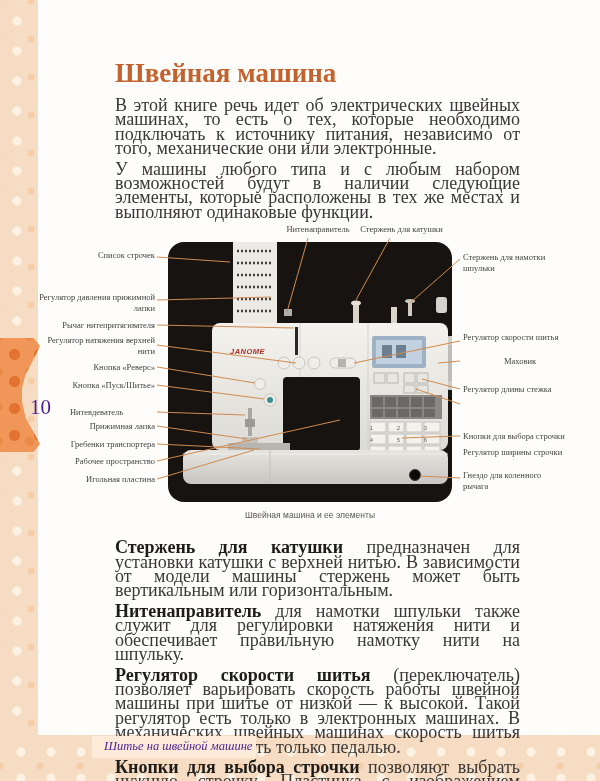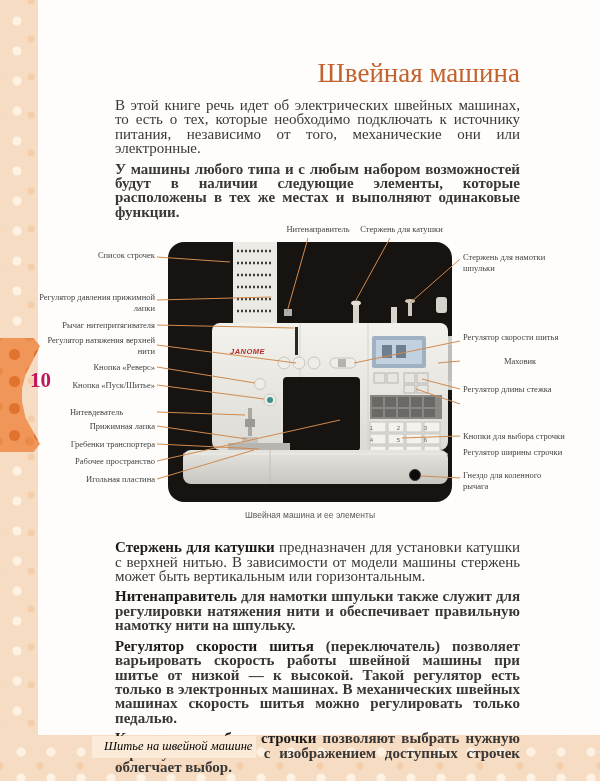--- a/index.html
+++ b/index.html
@@ -24,41 +24,41 @@
     background:#fefdfb;border-bottom-left-radius:20px;
     padding:0 80px 0 77px;box-sizing:border-box;}
   .page-tab{position:absolute;left:0;top:338px;width:40px;height:114px;z-index:3;
     background-color:#f09659;
     background-image:
       radial-gradient(circle,#e2722f 0 5px,transparent 6px),
       radial-gradient(circle,#ea8a49 0 4px,transparent 5px);
     background-size:25px 27px,31px 35px;
     background-position:2px 3px,14px 16px;
     clip-path:polygon(0 0,84% 0,100% 7%,86% 17%,64% 32%,55% 44%,55% 56%,64% 70%,86% 84%,100% 93%,84% 100%,0 100%);}
-  .page-number{position:absolute;left:30px;top:368px;z-index:4;
-    font-size:21px;font-weight:700;color:#be185d;}
-  h1{margin:58px 0 0 0;font-size:27px;line-height:30px;font-weight:normal;color:#c4622e;text-align:right;}
+  .page-number{position:absolute;left:30px;top:395px;z-index:4;
+    font-size:21px;font-weight:400;color:#4c1d95;}
+  h1{margin:58px 0 0 0;font-size:27px;line-height:30px;font-weight:bold;color:#c4622e;}
   h2{margin:21px 0 0 0;font-size:17px;line-height:19px;font-weight:bold;color:#e0823f;}
-  p.body{margin:10px 0 0 0;font-size:15px;line-height:14.4px;color:#3a3836;
+  p.body{margin:10px 0 0 0;font-size:18px;line-height:14.4px;color:#3a3836;
     text-align:justify;}
-  p.body + p.body{margin-top:6px;font-weight:bold;}
+  p.body + p.body{margin-top:6px;}
   p.body b{color:#1d1c1b;}
   .sections{margin-top:15px;}
   
   .diagram{position:relative;height:302px;margin:4px -80px 0 -77px;}
   .diagram svg{position:absolute;left:0;top:0;}
   .dlabel{position:absolute;font-size:8.5px;line-height:10.5px;color:#454340;}
   .dlabel.l{text-align:right;}
   .dlabel.t{text-align:center;white-space:nowrap;}
   .caption{position:absolute;left:130px;top:287px;width:284px;text-align:center;
     font-family:"Liberation Sans",sans-serif;font-size:8.5px;color:#59574f;}
   .footer-chip{position:absolute;left:92px;top:736px;width:164px;height:22px;z-index:3;
     background:#fcebd8;}
   .footer-text{position:absolute;left:104px;top:739px;z-index:4;
-    font-style:italic;font-size:12.5px;color:#000000;}
+    font-style:italic;font-size:12.5px;color:#4c1d95;}
 </style>
 </head>
 <body>
 
 <div class="page">
 
   <div class="border-left"></div>
   <div class="border-bottom"></div>
   <div class="page-tab"></div>
   <div class="page-number">10</div>

